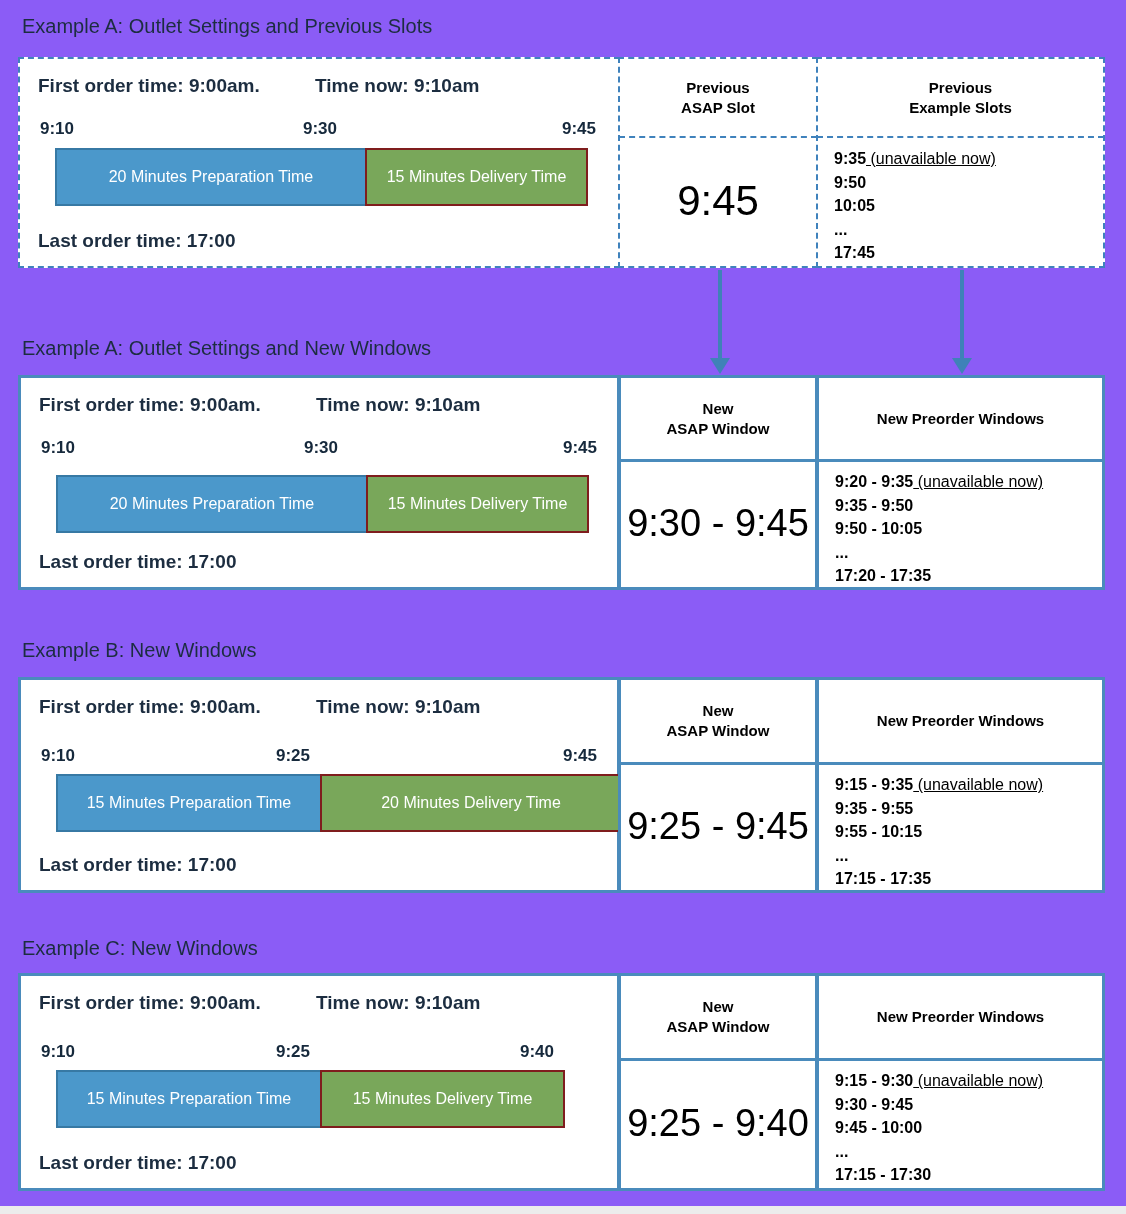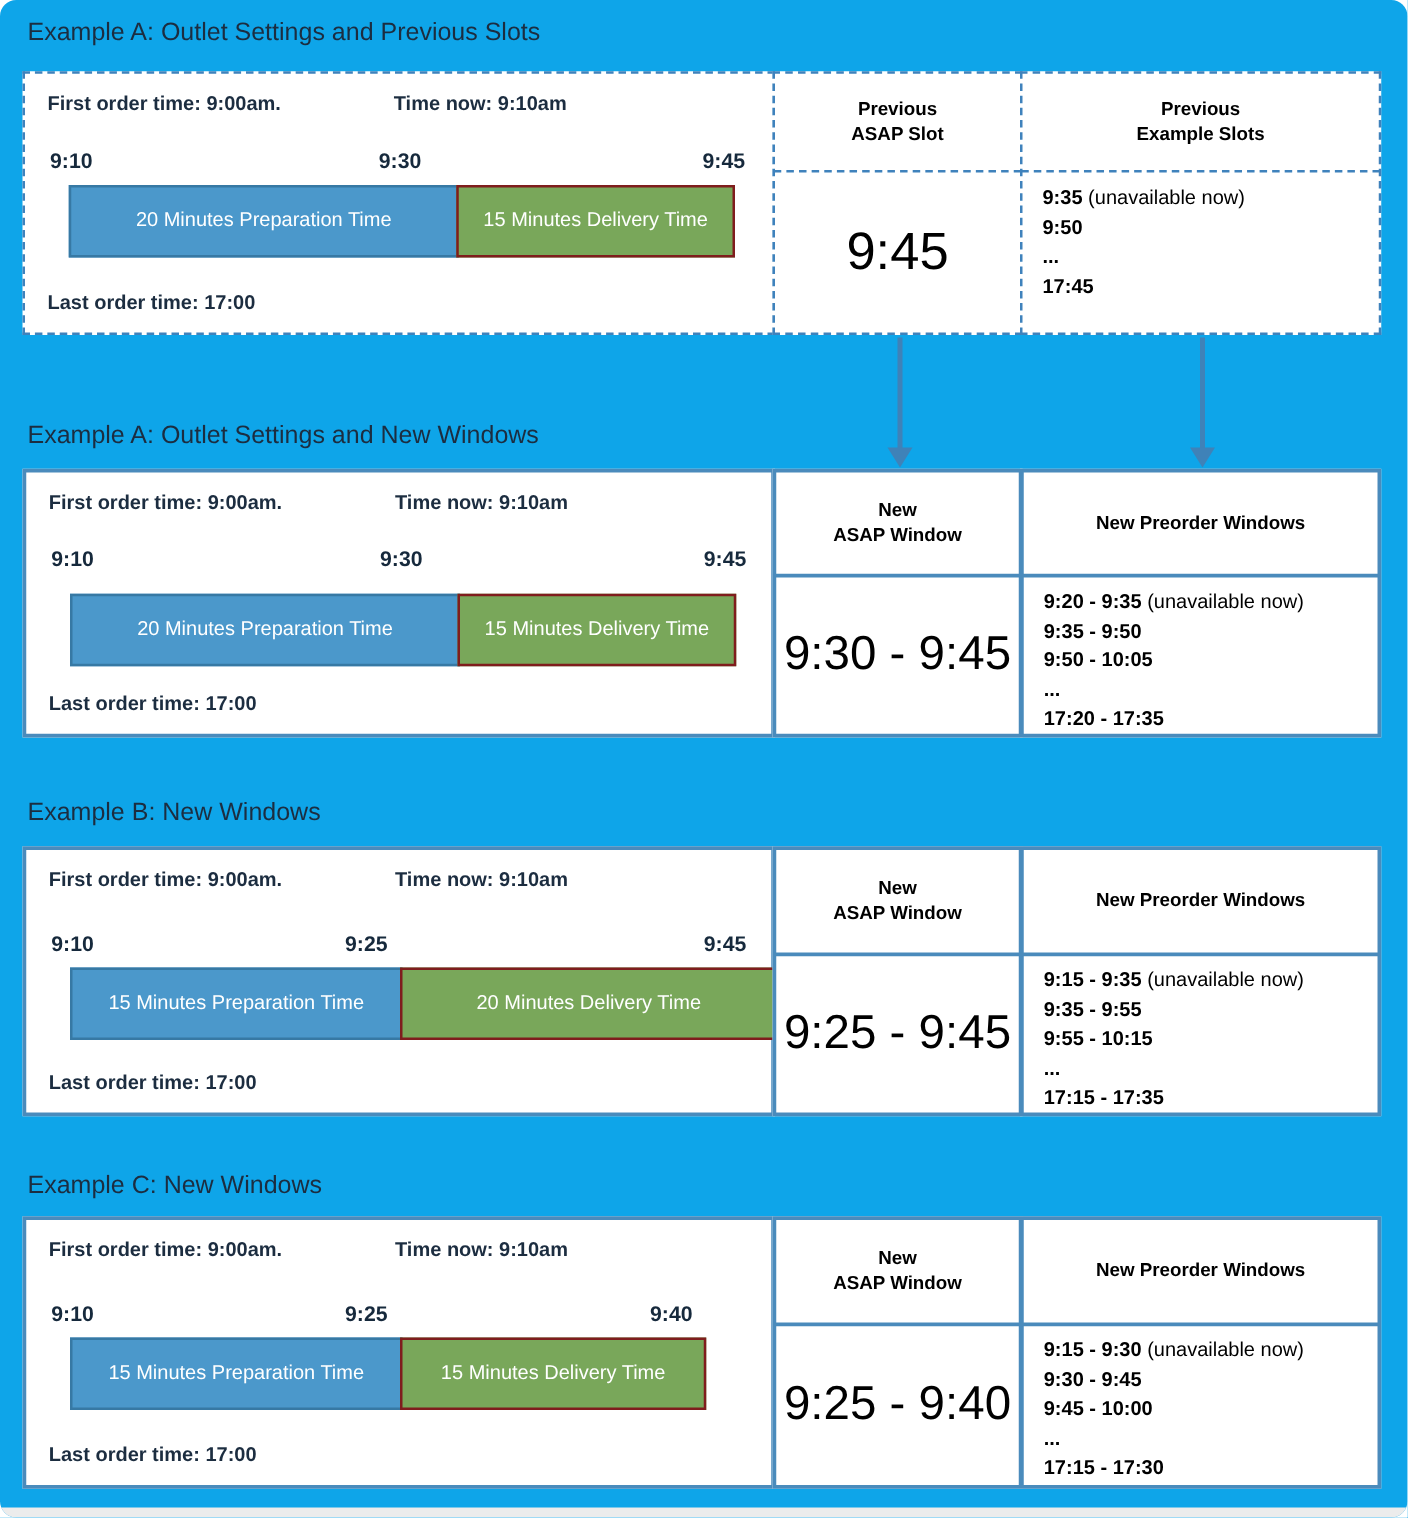--- a/index.html
+++ b/index.html
@@ -1,37 +1,37 @@
 <!DOCTYPE html>
 <html><head>
 <meta charset="utf-8">
 <style>
   html,body { margin:0; padding:0; background:#ffffff; }
   #page {
-    position:relative; width:1126px; height:1214px; background:#0ea5e9;
-    font-family:"Liberation Sans", sans-serif; overflow:hidden;border-radius:13px;
+    position:relative; width:1126px; height:1214px; background:#8b5cf6;
+    font-family:"Liberation Sans", sans-serif; overflow:hidden;
   }
   .section-title {
     position:absolute; left:22px; color:#1C2D40;
     font-size:20px; font-weight:400; line-height:24px; white-space:nowrap;
   }
   .panel { position:absolute; box-sizing:border-box; background:#fff; }
   .panel.dashed { border:2px dashed #3F82BC; }
   .panel.solid  { border:3px solid #4A8BBC; }
 
   .panel-left   { left:18px;  width:602px; }
   .panel-mid    { left:618px; width:200px; }
   .panel-right  { left:816px; width:289px; } 
   .top-s1 { top:57px;  height:211px; }
   .top-s2 { top:375px; height:215px; }
   .top-s3 { top:677px; height:216px; }
   .top-s4 { top:973px; height:218px; }
 
   .first-order, .time-now, .last-order {
-    position:absolute; color:#1C2D40; font-weight:bold; font-size:16px; white-space:nowrap;
+    position:absolute; color:#1C2D40; font-weight:bold; font-size:19px; white-space:nowrap;
   }
   .first-order { left:18px; top:16px; }
   .time-now    { left:295px; top:16px; }
   .last-order  { left:18px; bottom:14px; }
 
   .tick { position:absolute; color:#16293C; font-weight:bold; font-size:17px; white-space:nowrap; }
   .tick-start { left:20px; }
   .tick-mid, .tick-end { transform:translateX(-50%); }
   .s1 .tick, .s2 .tick { top:60px; }
   .s3 .tick, .s4 .tick { top:66px; }
@@ -79,21 +79,21 @@
   .s2 .asap-value { top:81px; font-size:38px; }
   .s3 .asap-value, .s4 .asap-value { top:82px; font-size:38px; }
 
   .slot-list {
     position:absolute; left:16px; right:6px; color:#000;
     font-weight:bold; font-size:16px; line-height:23.5px; white-space:nowrap;
   }
   .s1 .slot-list { top:88px; }
   .s2 .slot-list { top:92px; }
   .s3 .slot-list, .s4 .slot-list { top:93px; }
-  .slot-note { font-weight:400; }
+  .slot-note { font-weight:400;text-decoration:underline; }
 
   .arrow-shaft { position:absolute; width:4px; background:#3F82B8; top:270px; height:90px; }
   .arrow-head  {
     position:absolute; top:358px; width:0; height:0;
     border-left:10px solid transparent; border-right:10px solid transparent;
     border-top:16px solid #3F82B8;
   }
   .arrow1 .arrow-shaft { left:718px; }  .arrow1 .arrow-head { left:710px; }
   .arrow2 .arrow-shaft { left:960px; }  .arrow2 .arrow-head { left:952px; }
 
@@ -134,20 +134,21 @@
 
   <div class="panel dashed panel-right top-s1 s1">
     <div class="box-header">
       <span>Previous</span>
       <span>Example Slots</span>
     </div>
     <div class="box-divider"></div>
     <div class="slot-list">
       <div><span>9:35</span><span class="slot-note"> (unavailable now)</span></div>
       <div><span>9:50</span></div>
+      <div><span>10:05</span></div>
       <div><span>...</span></div>
       <div><span>17:45</span></div>
     </div>
   </div>
 
   <div class="arrow1">
     <div class="arrow-shaft"></div>
     <div class="arrow-head"></div>
   </div>
   <div class="arrow2">

